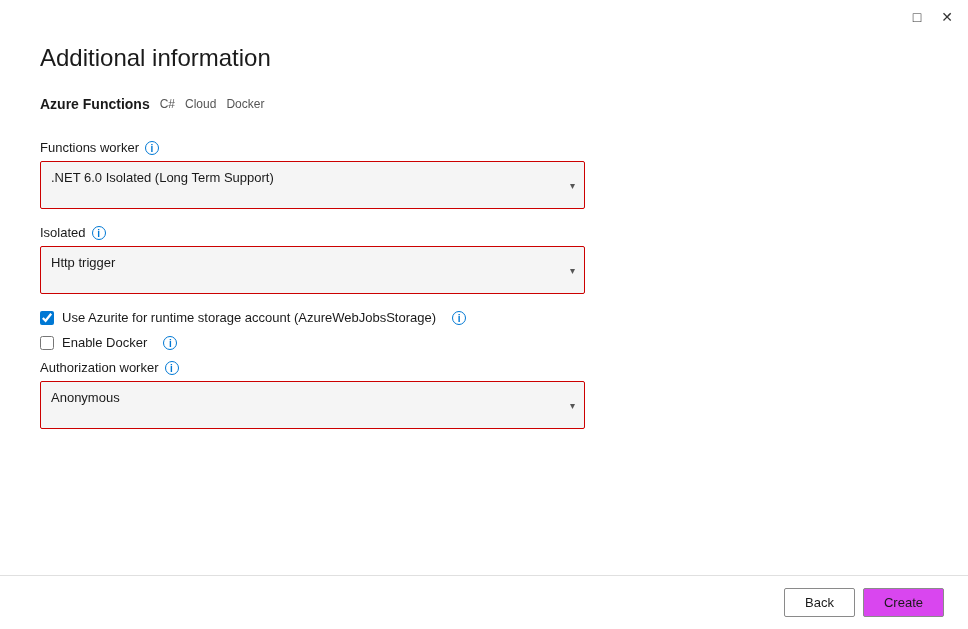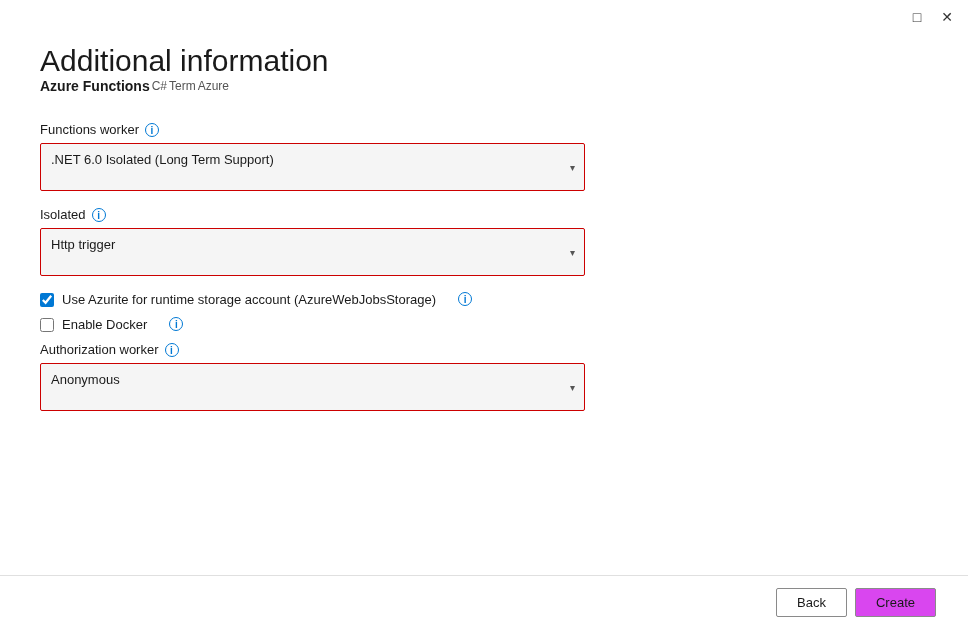--- a/index.html
+++ b/index.html
@@ -49,30 +49,30 @@
       color: #333;
     }
 
     .content {
       padding: 10px 40px 20px 40px;
       flex: 1;
       overflow-y: auto;
     }
 
     .page-title {
-      font-size: 30px;
+      font-size: 24px;
       font-weight: 300;
       color: #1a1a1a;
-      margin-bottom: 0;
+      margin-bottom: 24px;
     }
 
     .subtitle-row {
       display: flex;
       align-items: center;
-      gap: 2px;
+      gap: 10px;
       margin-bottom: 28px;
     }
 
     .subtitle-main {
       font-size: 14px;
       font-weight: 600;
       color: #1a1a1a;
     }
 
     .tag {
@@ -150,29 +150,29 @@
       width: 14px;
       height: 14px;
       cursor: pointer;
       accent-color: #0078d4;
     }
 
     .checkbox-label {
       font-size: 13px;
       color: #1a1a1a;
       display: flex;
-      align-items: flex-start;
-      gap: 22px;
+      align-items: flex-end;
+      gap: 16px;
     }
 
     .footer {
       display: flex;
       justify-content: flex-end;
       align-items: center;
-      padding: 12px 32px;
+      padding: 12px 24px;
       gap: 8px;
       border-top: 1px solid #e0e0e0;
     }
 
     .btn {
       padding: 6px 20px;
       font-size: 13px;
       cursor: pointer;
       border-radius: 2px;
       min-width: 70px;
@@ -204,22 +204,22 @@
     </button>
   </div>
 
   <div class="content">
 
     <h1 class="page-title">Additional information</h1>
 
     <div class="subtitle-row">
       <span class="subtitle-main">Azure Functions</span>
       <span class="tag">C#</span>
-      <span class="tag">Term</span>
-      <span class="tag">Azure</span>
+      <span class="tag">Cloud</span>
+      <span class="tag">Docker</span>
     </div>
 
     <div class="form-group">
       <label class="form-label">
         <span>Functions worker</span>
         <span class="info-icon">i</span>
       </label>
       <div class="select-wrapper">
         <select class="select-field">
           <option value=".NET 6.0 Isolated (Long Term Support)">.NET 6.0 Isolated (Long Term Support)</option>

